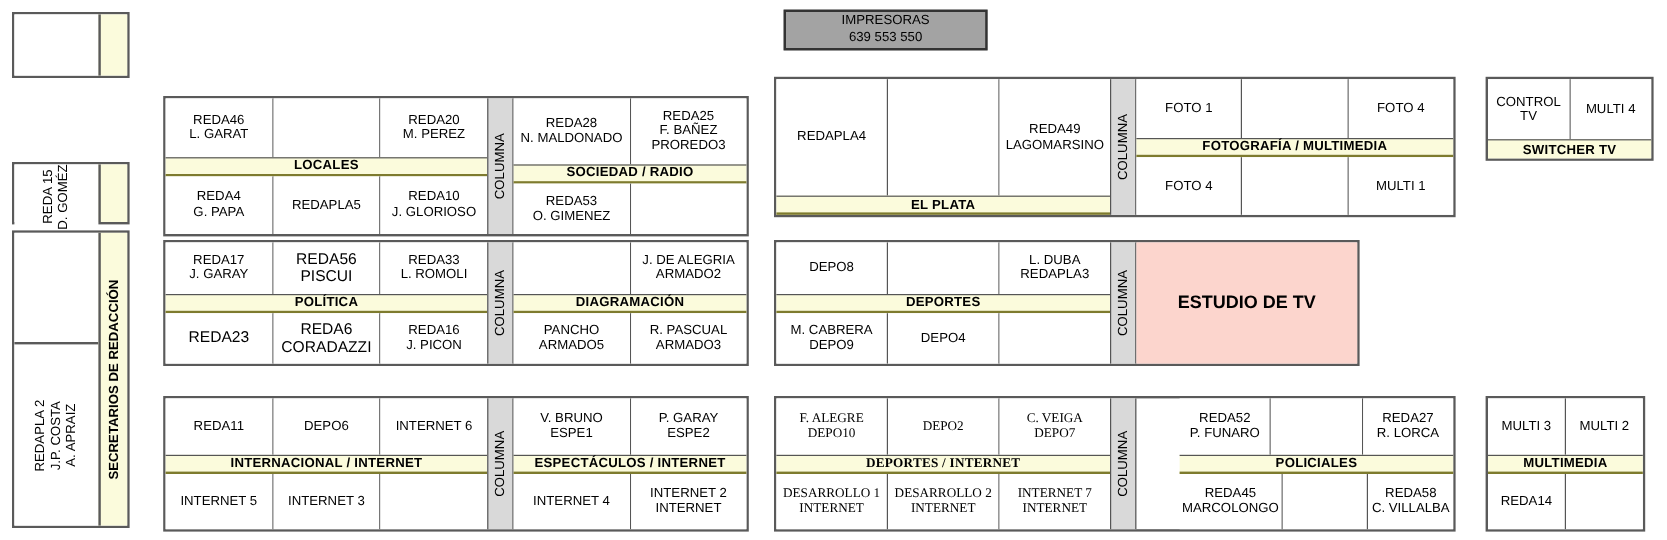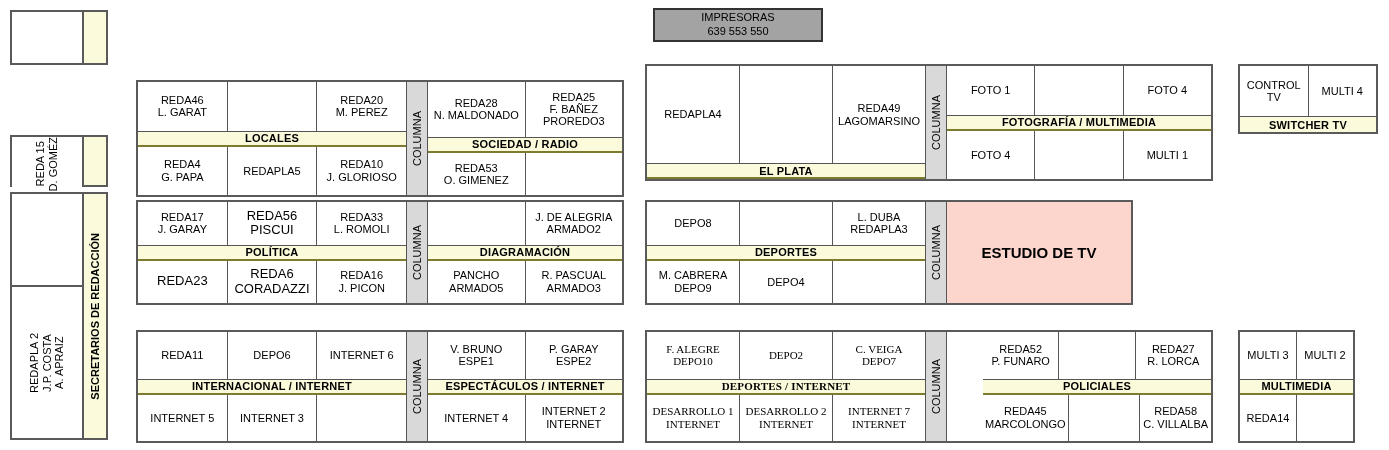--- a/index.html
+++ b/index.html
@@ -325,21 +325,21 @@
       <div class="rowcells">
         <div class="cell" style="flex:1">REDA45
 MARCOLONGO</div>
         <div class="cell" style="flex:1"></div>
         <div class="cell" style="flex:1">REDA58
 C. VILLALBA</div>
       </div>
     </div>
   </div>
 
-  <div class="block" style="left:1238px;top:330px;width:117px;height:113px;flex-direction:column;">
+  <div class="block" style="left:1238px;top:330px;width:133px;height:113px;flex-direction:column;">
     <div class="rowcells">
       <div class="cell" style="flex:1">MULTI 3</div>
       <div class="cell" style="flex:1">MULTI 2</div>
     </div>
     <div class="band">MULTIMEDIA</div>
     <div class="rowcells">
       <div class="cell" style="flex:1">REDA14</div>
       <div class="cell" style="flex:1"></div>
     </div>
   </div>

